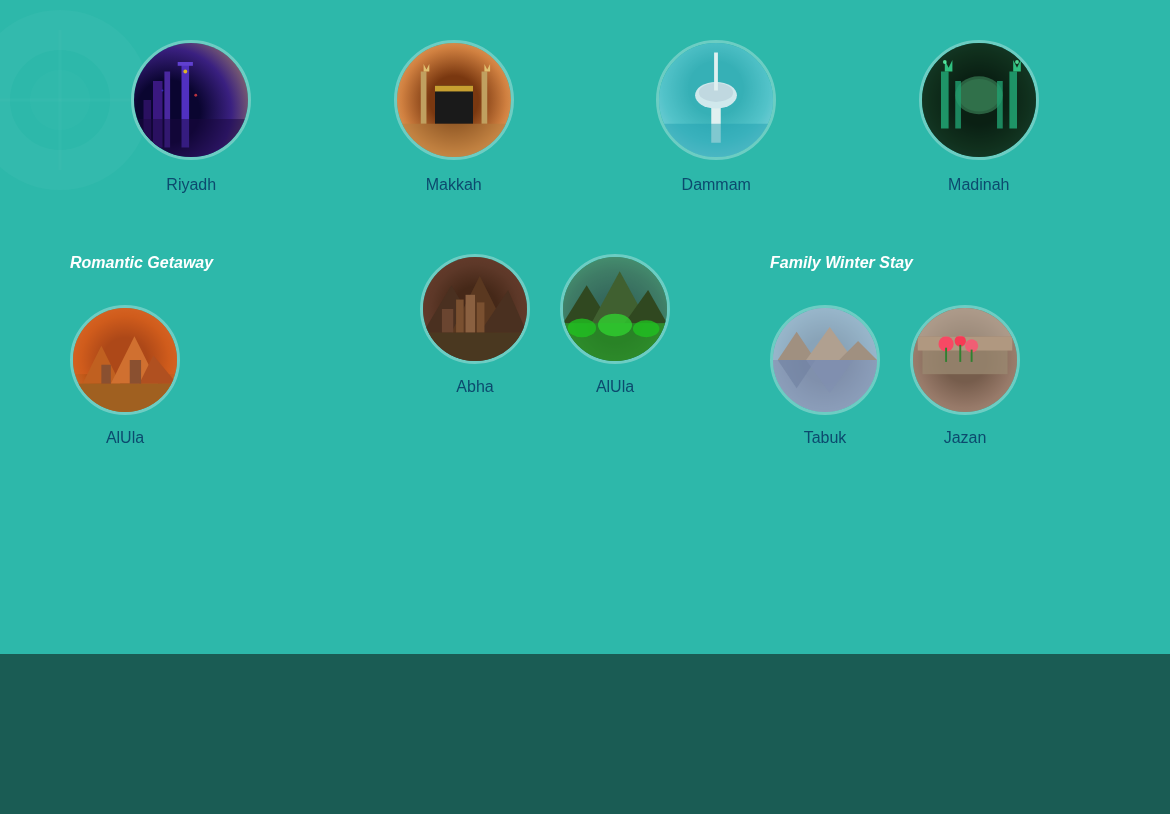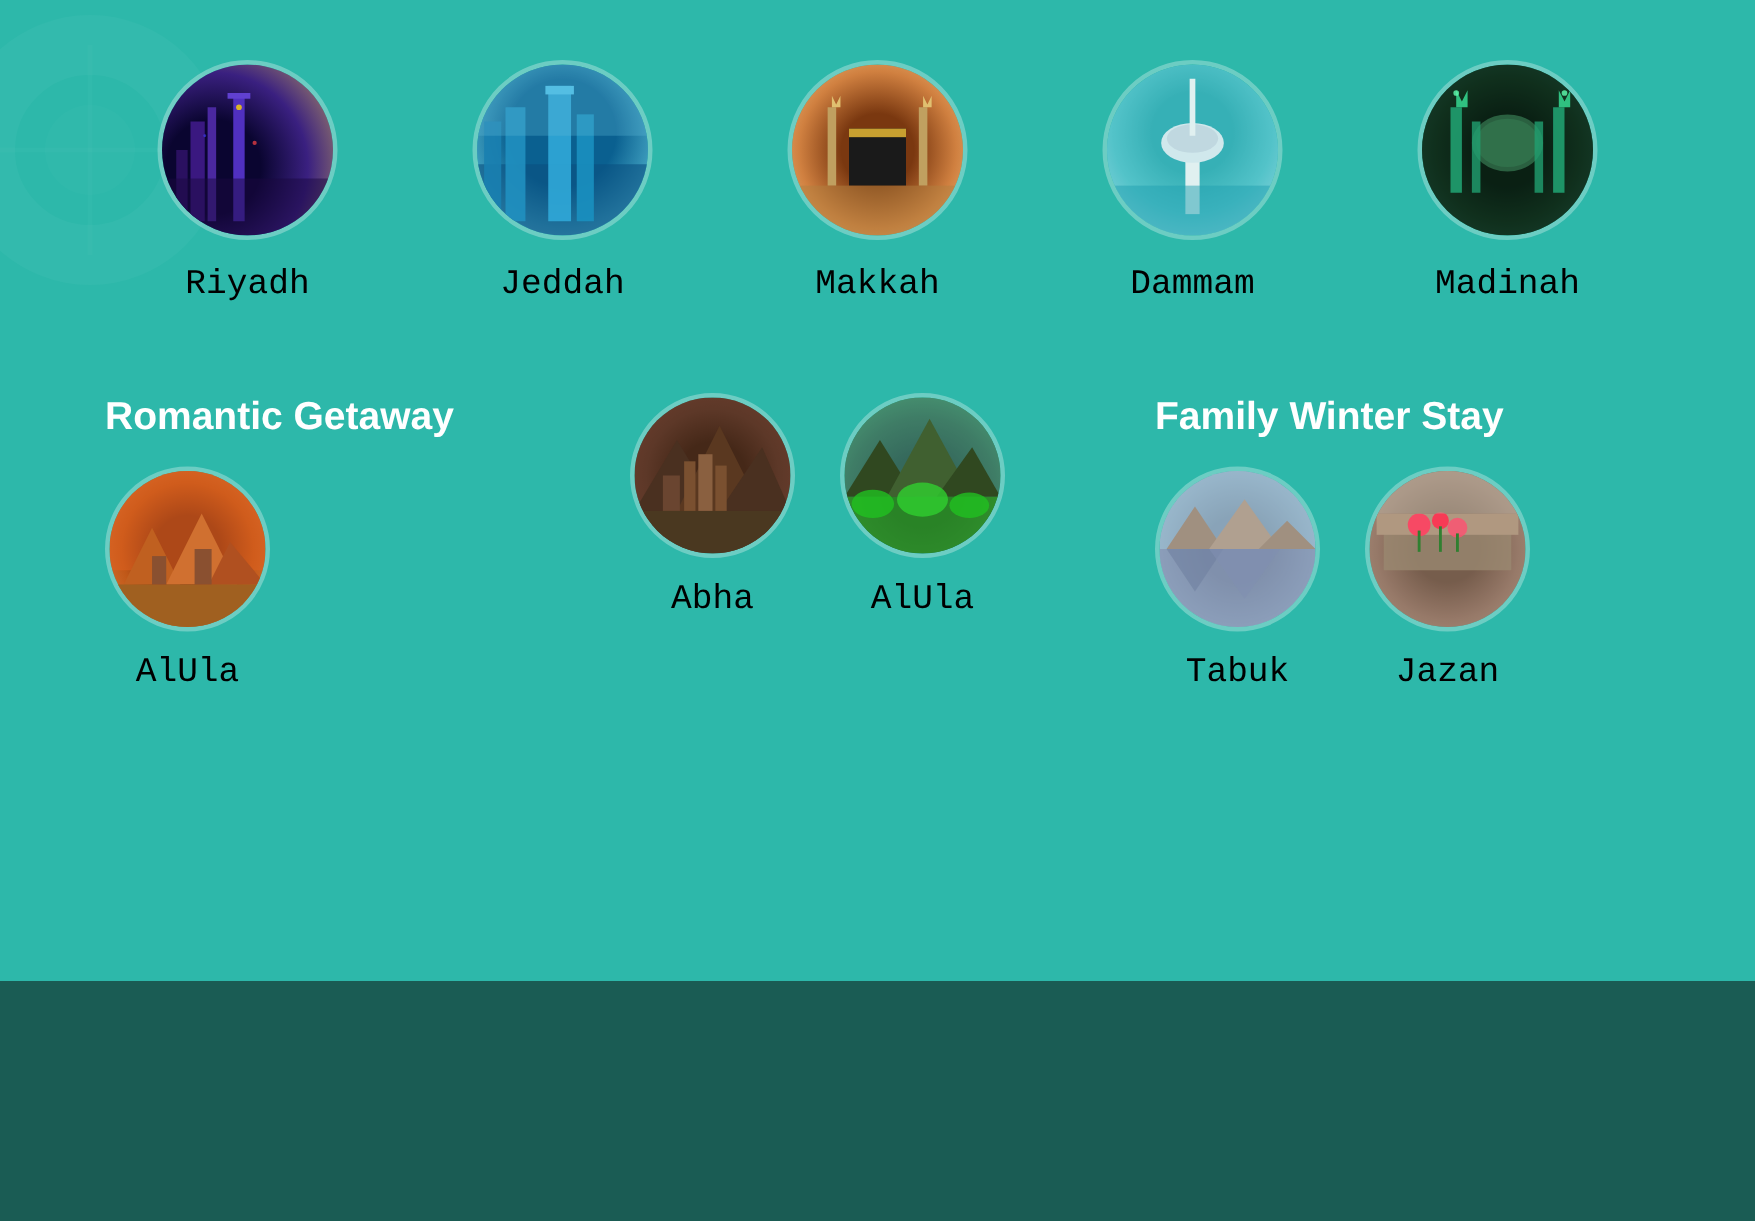--- a/index.html
+++ b/index.html
@@ -55,44 +55,44 @@
       flex-shrink: 0;
     }
 
     
     .city-circle svg {
       width: 100%;
       height: 100%;
     }
 
     .city-label {
-      color: #000000;
-      font-size: 23px;
+      color: #0c4a6e;
+      font-size: 16px;
       font-weight: 400;
       text-align: center;
-      font-family: Liberation Mono, monospace;
     }
 
     
     .categories-section {
       display: flex;
       gap: 0;
       margin-top: 20px;
     }
 
     .category-group {
       flex: 1;
       padding: 0 10px;
     }
 
     .category-title {
       color: #ffffff;
-      font-size: 26px;
+      font-size: 16px;
       font-weight: 700;
-      margin-bottom: 18px;
+      margin-bottom: 33px;
+      font-style: italic;
     }
 
     .category-cities {
       display: flex;
       gap: 30px;
     }
 
     .small-city-circle {
       width: 110px;
       height: 110px;
@@ -143,40 +143,20 @@
             <circle cx="54" cy="30" r="2" fill="#ffd700" opacity="0.8"></circle>
             <circle cx="30" cy="50" r="1" fill="#4040ff" opacity="0.6"></circle>
             <circle cx="65" cy="55" r="1.5" fill="#ff4444" opacity="0.7"></circle>
             <rect x="0" y="80" width="120" height="40" fill="#1a0840" opacity="0.5"></rect>
           </svg>
         </div>
       </div>
       <span class="city-label">Riyadh</span>
     </div>
 
-    <div class="city-item">
-      <div class="city-circle">
-        <div style="width:100%;height:100%;background:radial-gradient(circle at 50% 40%, #0a6090 40%, #40a0c0 70%, #80c8e0 100%);">
-          <svg width="100%" height="100%" viewBox="0 0 120 120">
-
-            <rect x="0" y="70" width="120" height="50" fill="#0a5080" opacity="0.6"></rect>
-
-            <rect x="5" y="40" width="12" height="70" fill="#1a80b0" opacity="0.9"></rect>
-            <rect x="20" y="30" width="14" height="80" fill="#2090c0" opacity="0.9"></rect>
-
-            <rect x="50" y="15" width="16" height="95" fill="#30a8d8" opacity="0.9"></rect>
-            <rect x="48" y="15" width="20" height="6" fill="#50c0e8"></rect>
-            <rect x="70" y="35" width="12" height="75" fill="#1a90c0" opacity="0.9"></rect>
-
-            <rect x="0" y="0" width="120" height="50" fill="#60b8d8" opacity="0.3"></rect>
-          </svg>
-        </div>
-      </div>
-      <span class="city-label">Jeddah</span>
-    </div>
 
     <div class="city-item">
       <div class="city-circle">
         <div style="width:100%;height:100%;background:radial-gradient(circle at 50% 50%, #7a3810 30%, #d08040 65%, #f0c080 100%);">
           <svg width="100%" height="100%" viewBox="0 0 120 120">
 
             <rect x="40" y="45" width="40" height="40" fill="#1a1a1a"></rect>
             <rect x="40" y="45" width="40" height="6" fill="#c8a030"></rect>
 
             <rect x="25" y="30" width="6" height="55" fill="#c0a060"></rect>

